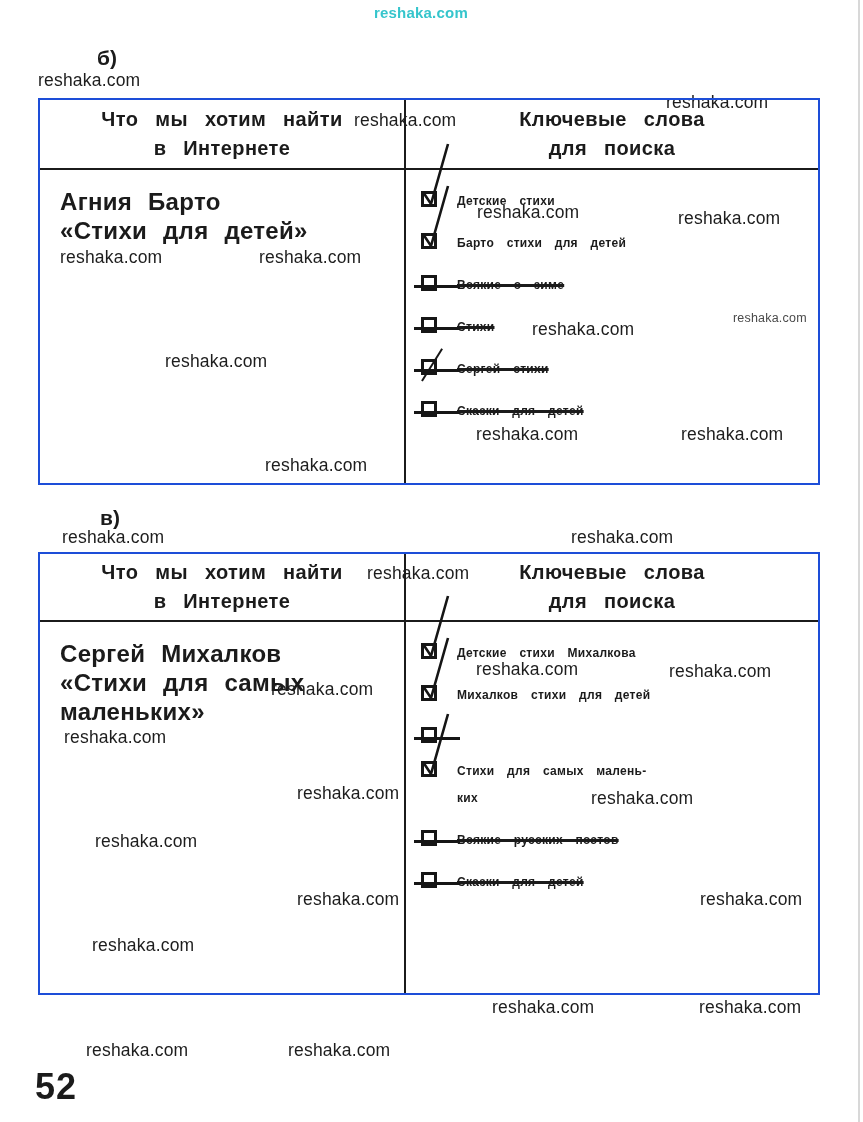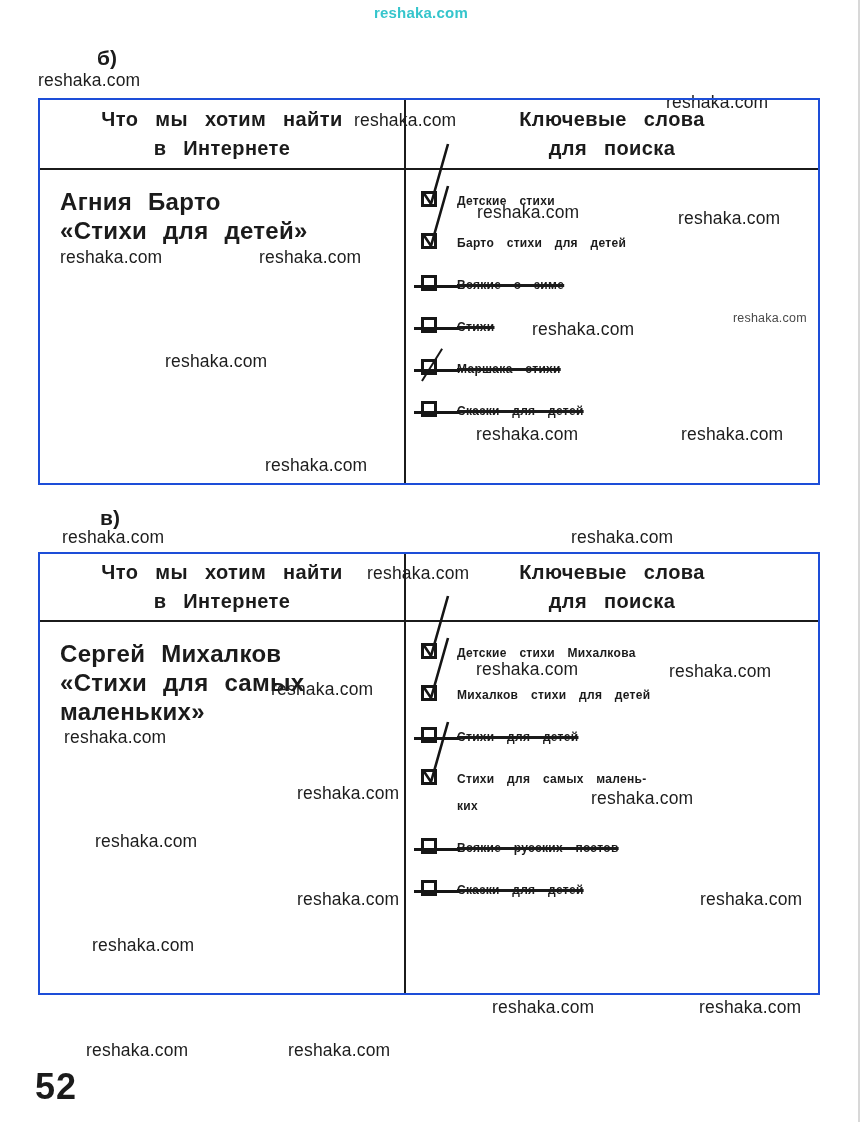--- a/index.html
+++ b/index.html
@@ -204,21 +204,21 @@
       <div class="option struck">
         <span class="checkbox"></span>
         <span class="option-label">Всякие о зиме</span>
       </div>
       <div class="option struck">
         <span class="checkbox"></span>
         <span class="option-label">Стихи</span>
       </div>
       <div class="option struck crossed">
         <span class="checkbox"></span>
-        <span class="option-label">Маршака стихи</span>
+        <span class="option-label">Сергей стихи</span>
       </div>
       <div class="option struck">
         <span class="checkbox"></span>
         <span class="option-label">Сказки для детей</span>
       </div>
 
     </div>
   </div>
 </div>
 
@@ -246,21 +246,20 @@
       <div class="option checked">
         <span class="checkbox">
             <svg class="check-svg" viewBox="0 0 34 70">
               <path d="M4 53 L12 65 L29 5" fill="none" stroke="#151515" stroke-width="2.6"></path>
             </svg>
           </span>
         <span class="option-label">Михалков стихи для детей</span>
       </div>
       <div class="option struck">
         <span class="checkbox"></span>
-        <span class="option-label">Стихи для детей</span>
       </div>
       <div class="option checked">
         <span class="checkbox">
             <svg class="check-svg" viewBox="0 0 34 70">
               <path d="M4 53 L12 65 L29 5" fill="none" stroke="#151515" stroke-width="2.6"></path>
             </svg>
           </span>
         <span class="option-label">Стихи для самых малень-
 ких</span>
       </div>

